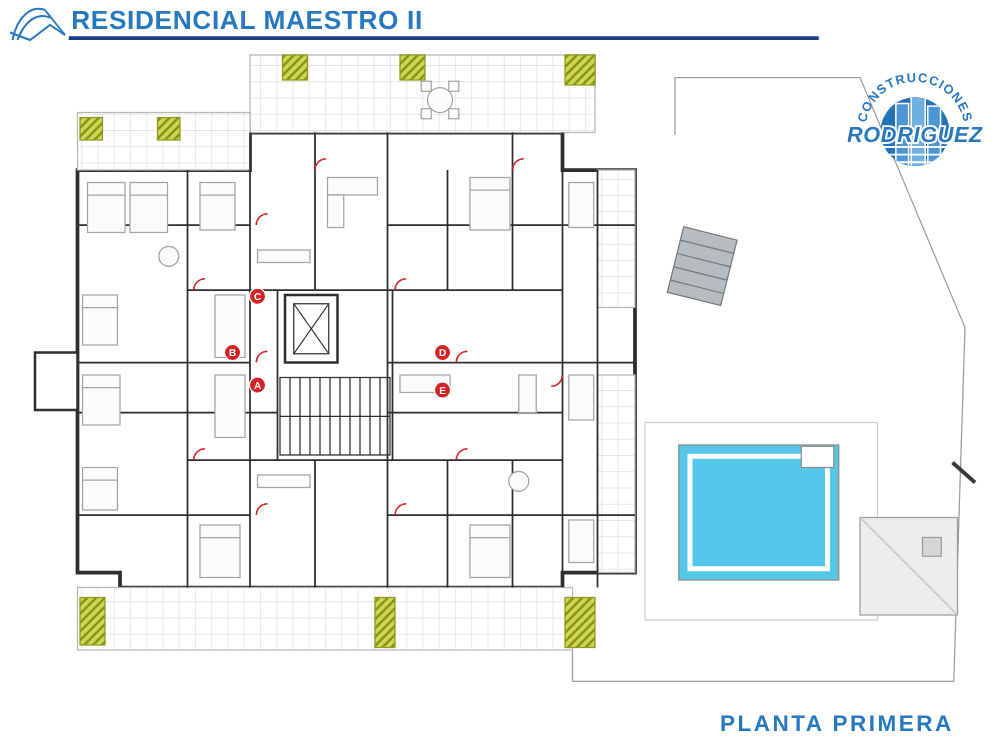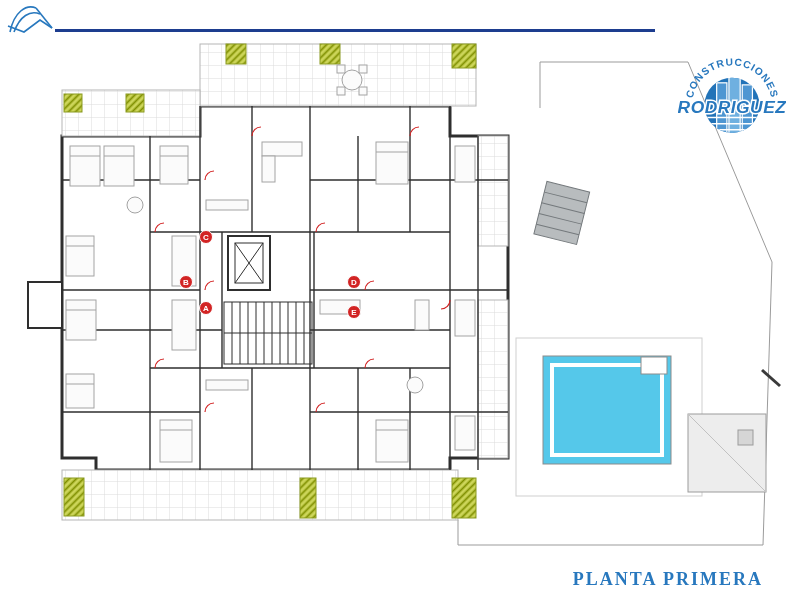--- a/index.html
+++ b/index.html
@@ -21,21 +21,21 @@
 
   
   .plan-svg { position:absolute; inset:0; }
 
   .marker-circle { fill:var(--marker-red,#d22424); stroke:#ffffff; stroke-width:1; }
   .marker-letter { fill:#ffffff; font-family:"Liberation Sans", sans-serif;
                    font-size:8px; font-weight:bold; text-anchor:middle; }
 
   
   .footer-label { position:absolute; right:37px; bottom:10px; font-size:18px; font-weight:bold;
-                  color:var(--accent-blue,#2878be); letter-spacing:2px; white-space:nowrap;font-family:Liberation Serif, serif; }
+                  color:var(--accent-blue,#2878be); letter-spacing:2px; white-space:nowrap; }
 </style>
 </head>
 <body>
 
 <div class="page">
 
   <svg class="plan-svg" viewBox="0 0 800 600" width="800" height="600">
     <defs>
       <pattern id="tiles" width="13" height="13" patternUnits="userSpaceOnUse">
         <rect width="13" height="13" fill="#ffffff"></rect>
@@ -212,20 +212,21 @@
   </svg>
 
   <svg class="brand-glyph" viewBox="0 0 52 34" width="52" height="34">
     <g fill="none" style="stroke:var(--accent-blue,#2878be)" stroke-width="1.6">
       <path d="M4 30 C 8 10, 20 2, 30 6"></path>
       <path d="M8 30 C 14 14, 24 8, 34 12"></path>
       <path d="M2 24 L 18 30 L 34 18 L 46 26"></path>
       <path d="M30 6 L 46 26"></path>
     </g>
   </svg>
+  <div class="title">RESIDENCIAL MAESTRO II</div>
   <div class="rule"></div>
 
   <div class="company-logo">
     <svg viewBox="0 0 104 92" width="108" height="94">
       <defs>
         <path id="arc" d="M 13 60 A 39 39 0 0 1 91 60" fill="none"></path>
         <clipPath id="logoClip">
             <circle cx="52" cy="60" r="27"></circle>
           </clipPath>
       </defs>

